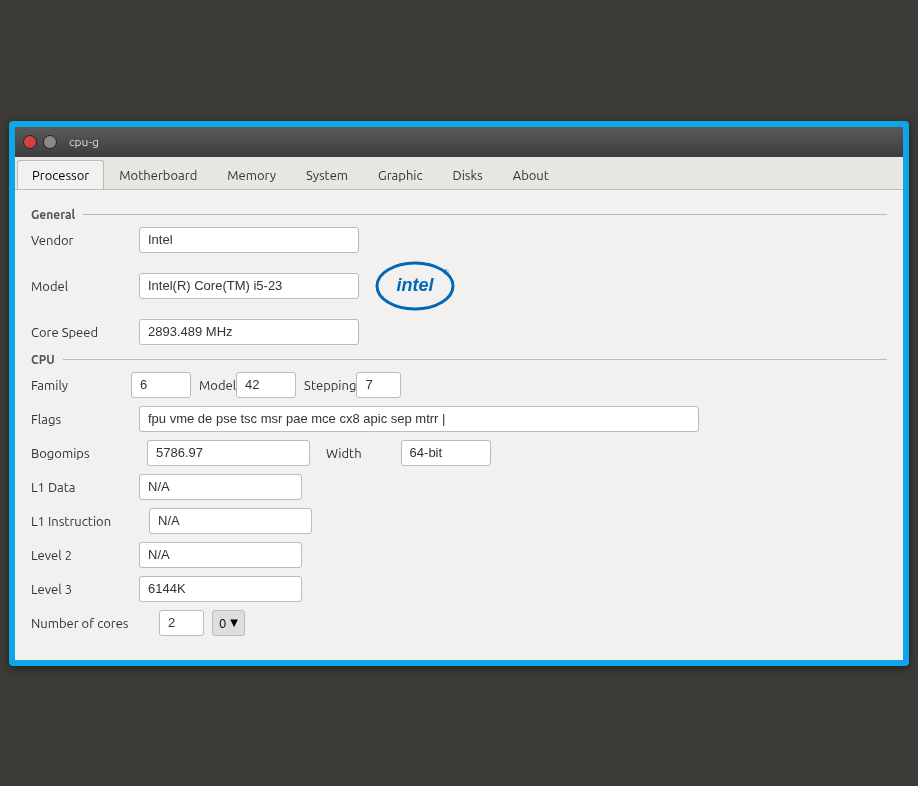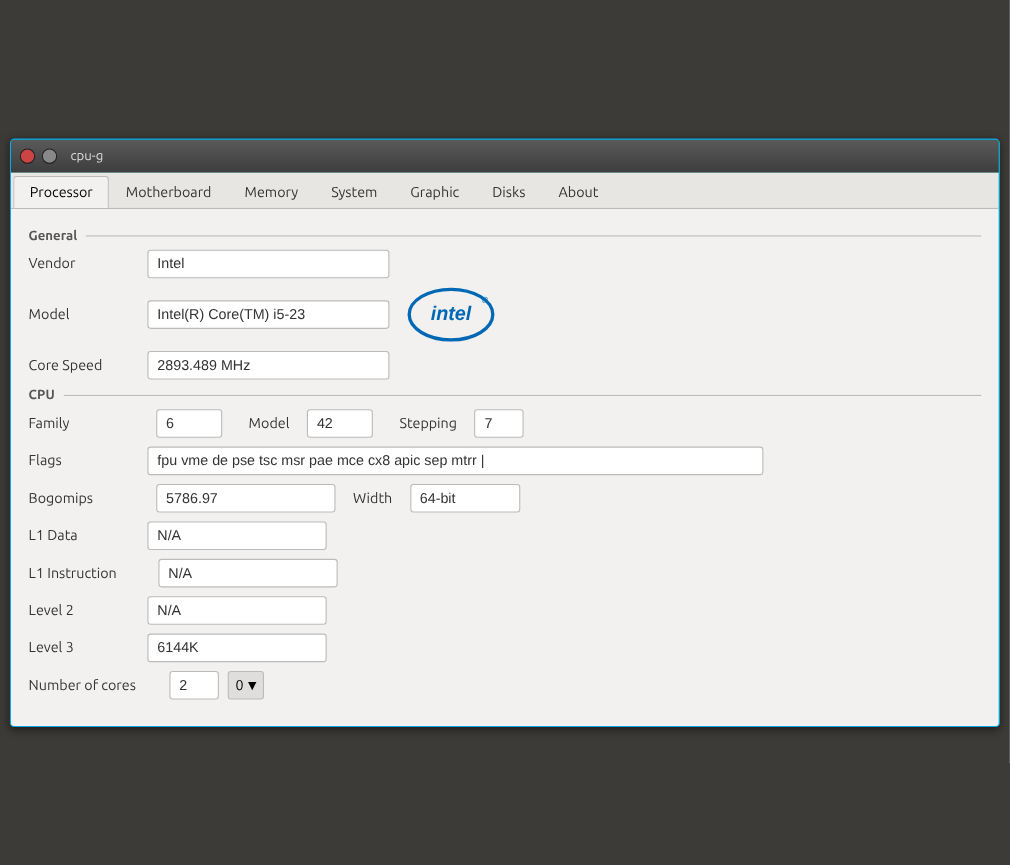--- a/index.html
+++ b/index.html
@@ -8,22 +8,22 @@
       font-family: Ubuntu, 'DejaVu Sans', sans-serif;
       font-size: 13px;
       display: flex;
       justify-content: center;
       align-items: center;
       width: 918px;
       height: 786px;
     }
     .window {
       width: 900px;
-      background: #14b8a6;
-      border: 1px solid #0ea5e9;
+      background: #7f1d1d;
+      border: 6px solid #0ea5e9;
       border-radius: 4px;
       overflow: hidden;
       box-shadow: 0 2px 8px rgba(0,0,0,0.5);
     }
     .titlebar {
       background: linear-gradient(to bottom, #5a5a5a, #3d3d3d);
       height: 30px;
       display: flex;
       align-items: center;
       padding: 0 8px;
@@ -118,21 +118,21 @@
       margin-left: 8px;
     }
     .intel-logo svg {
       width: 80px;
       height: 50px;
     }
     .cpu-row {
       display: flex;
       align-items: center;
       margin-bottom: 8px;
-      gap: 16px;
+      gap: 0;
     }
     .bogomips-row {
       display: flex;
       align-items: center;
       margin-bottom: 8px;
       gap: 16px;
     }
     .dropdown-btn {
       background: #e0dedd;
       border: 1px solid #bbb;
@@ -211,21 +211,21 @@
 
     <div class="field-row">
       <span class="field-label">Flags</span>
       <input class="field-input" style="width: 560px;" type="text" value="fpu vme de pse tsc msr pae mce cx8 apic sep mtrr |" readonly="">
     </div>
 
     <div class="bogomips-row">
       <span class="field-label">Bogomips</span>
       <input class="field-input medium" type="text" value="5786.97" readonly="" style="">
       <span class="field-label" style="width:auto;">Width</span>
-      <input class="field-input" style="width: 100px;" type="text" value="64-bit" readonly="">
+      <input class="field-input" style="width: 90px; margin-left: 23px;" type="text" value="64-bit" readonly="">
     </div>
 
 
     <div class="field-row">
       <span class="field-label">L1 Data</span>
       <input class="field-input medium" type="text" value="N/A" readonly="" style="">
     </div>
 
     <div class="field-row">
       <span class="field-label" style="width:110px;">L1 Instruction</span>

